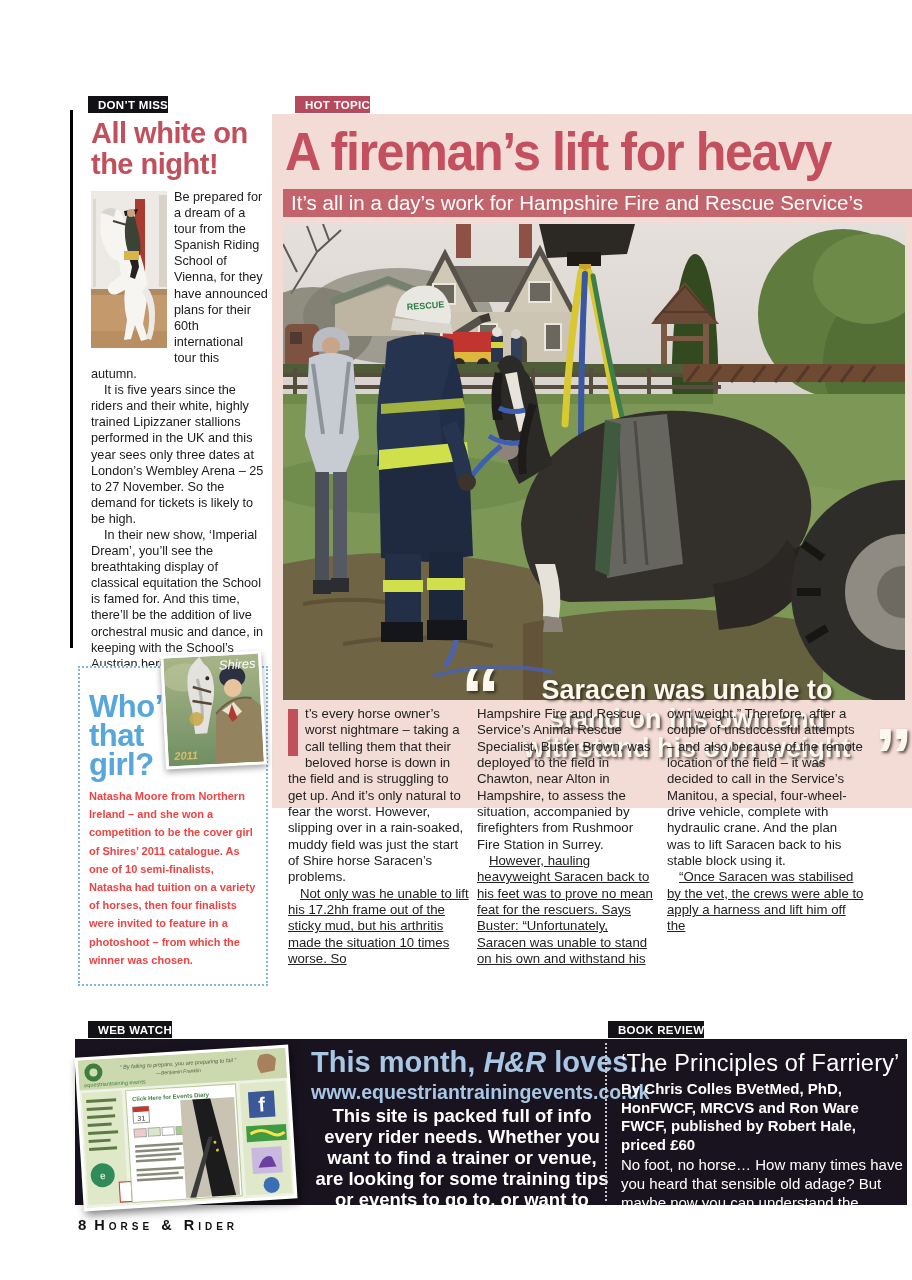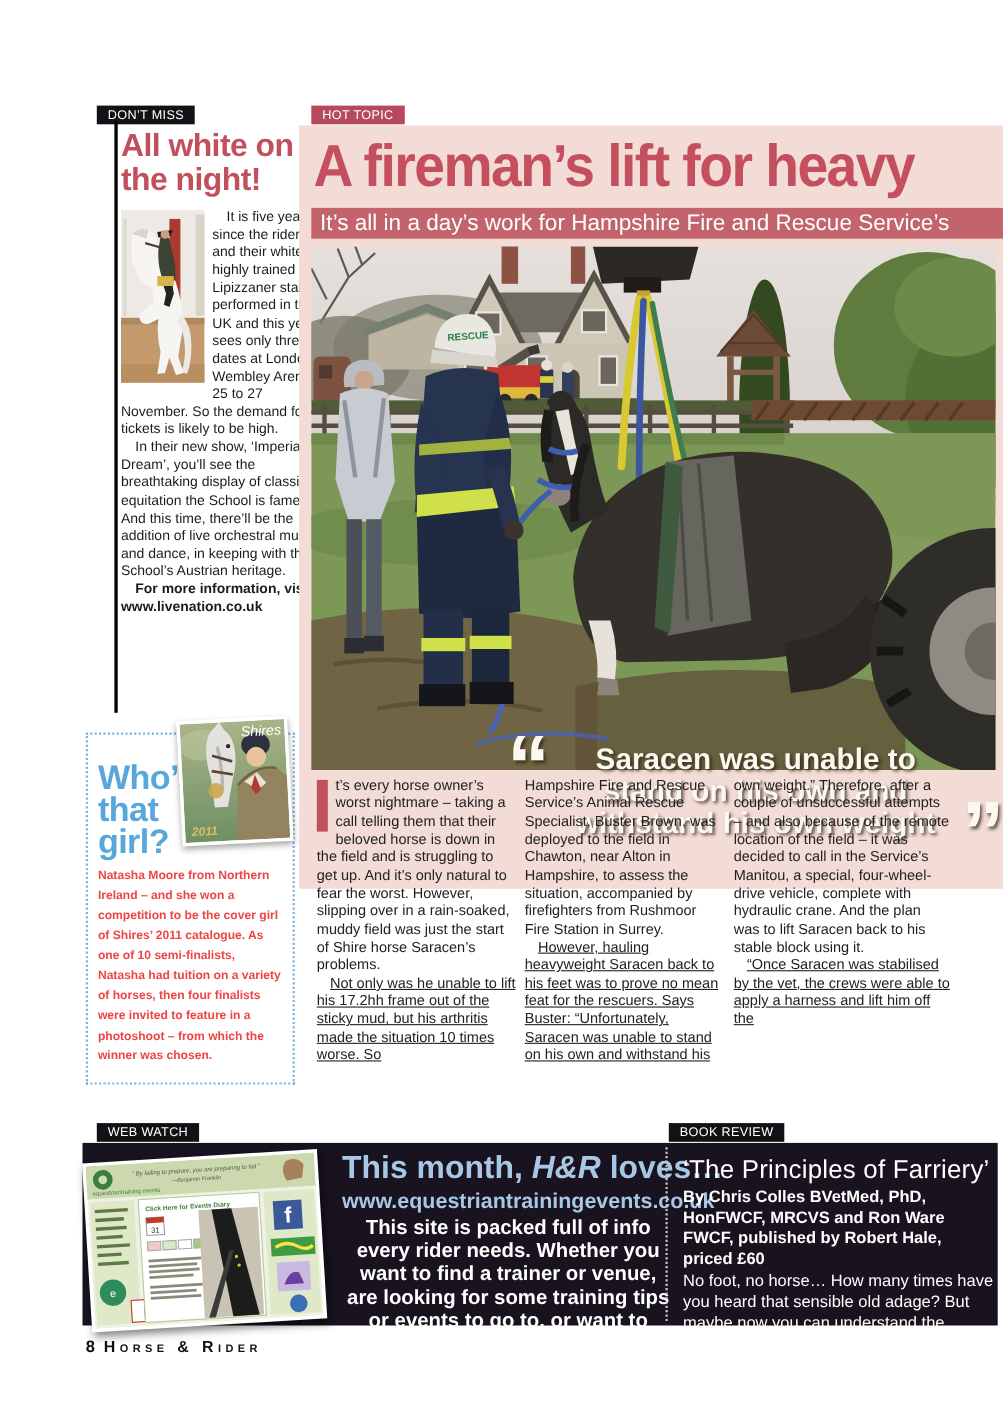--- a/index.html
+++ b/index.html
@@ -2,30 +2,30 @@
 <html><head>
 <meta charset="utf-8">
 <style>
   * { margin:0; padding:0; box-sizing:border-box; }
   html,body { background:#ffffff; }
   #page {
     position:relative; width:912px; height:1280px; background:#fff;
     font-family:"Liberation Sans", sans-serif; overflow:hidden;
   }
   .tag {
-    position:absolute; color:#fff; font-size:11.5px; font-weight:normal;
-    letter-spacing:.3px; padding:3px 10px 2px 10px; white-space:nowrap;
+    position:absolute; color:#fff; font-size:11.5px; font-weight:bold;
+    letter-spacing:.3px; padding:3px 0 2px 10px; white-space:nowrap;
   }
   .tag-black { background:#121216; }
-  .tag-red { background:#b6495b; }
+  .tag-red { background:#b6495b;margin-left:12px; }
 
   
   #dont-miss-box {
     position:absolute; left:70px; top:110px; width:198px; height:538px;
-    border-left:3px solid #000; padding:8px 0 0 3px;margin-left:34px;
+    border-left:3px solid #000; padding:8px 0 0 18px;
   }
   #dont-miss-headline {
     color:#c24f5c; font-weight:bold; font-size:29px; line-height:31px;
     letter-spacing:-0.5px; margin-bottom:9px;
   }
   #lipizzaner-photo { float:left; width:76px; height:157px; margin:2px 7px 2px 0; }
   #lipizzaner-photo svg { display:block; width:100%; height:100%; }
   .dm-body p { font-size:12.7px; line-height:16.1px; color:#1b1b1b; }
   .dm-body p.ind { text-indent:13px; }
   .dm-body p.cta { font-weight:bold; text-indent:13px; }
@@ -142,20 +142,21 @@
           <path d="M10 22 q6 -7 15 -4 l-2 8 q-7 -3 -13 -4z" fill="#d9d5ce"></path>
 
           <path d="M33 20 l14 -2 -2 5 -11 2z" fill="#1d1c1a"></path>
           <path d="M36 24 q5 -2 8 2 l2 10 q5 16 3 28 l-10 2 q-6 -14 -5 -30z" fill="#3a4334"></path>
           <circle cx="40" cy="22" r="4" fill="#caa183"></circle>
           <path d="M37 64 l9 -2 2 14 -4 12 -5 -2 2 -10z" fill="#24231f"></path>
           <rect x="33" y="60" width="15" height="9" fill="#d8b44a"></rect>
           <path d="M36 34 L22 30" stroke="#463f32" stroke-width="2" fill="none"></path>
         </svg>
       </div>
+      <p>Be prepared for a dream of a tour from the Spanish Riding School of Vienna, for they have announced plans for their 60th international tour this autumn.</p>
       <p class="ind">It is five years since the riders and their white, highly trained Lipizzaner stallions performed in the UK and this year sees only three dates at London’s Wembley Arena – 25 to 27 November. So the demand for tickets is likely to be high.</p>
       <p class="ind">In their new show, ‘Imperial Dream’, you’ll see the breathtaking display of classical equitation the School is famed for. And this time, there’ll be the addition of live orchestral music and dance, in keeping with the School’s Austrian heritage.</p>
       <p class="cta">For more information, visit www.livenation.co.uk</p>
     </div>
   </div>
 
   <div id="whos-box">
     <div id="whos-headline">Who’s that girl?</div>
     <div id="whos-body">Natasha Moore from Northern Ireland – and she won a competition to be the cover girl of Shires’ 2011 catalogue. As one of 10 semi-finalists, Natasha had tuition on a variety of horses, then four finalists were invited to feature in a photoshoot – from which the winner was chosen.</div>
   </div>

